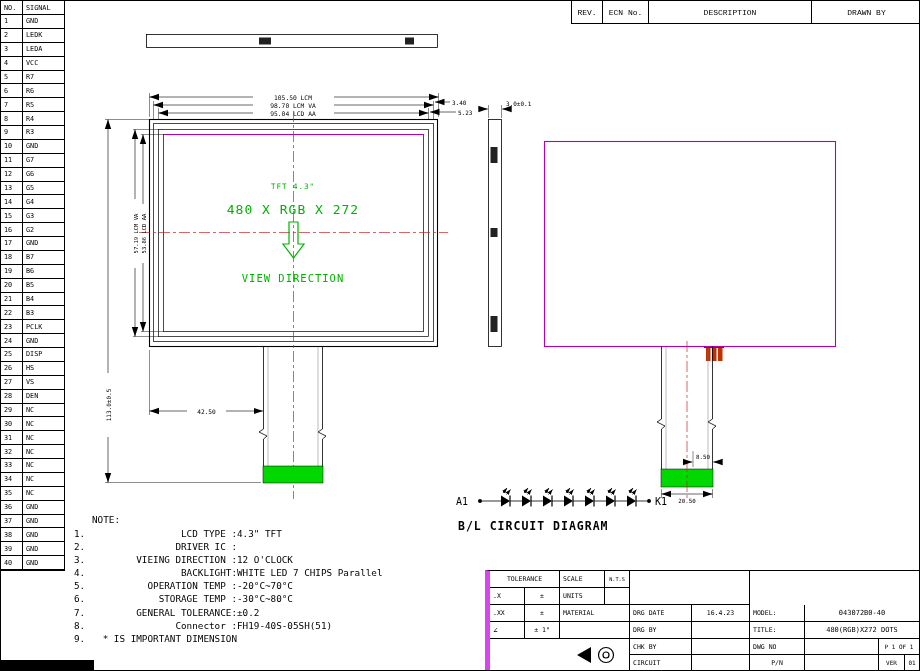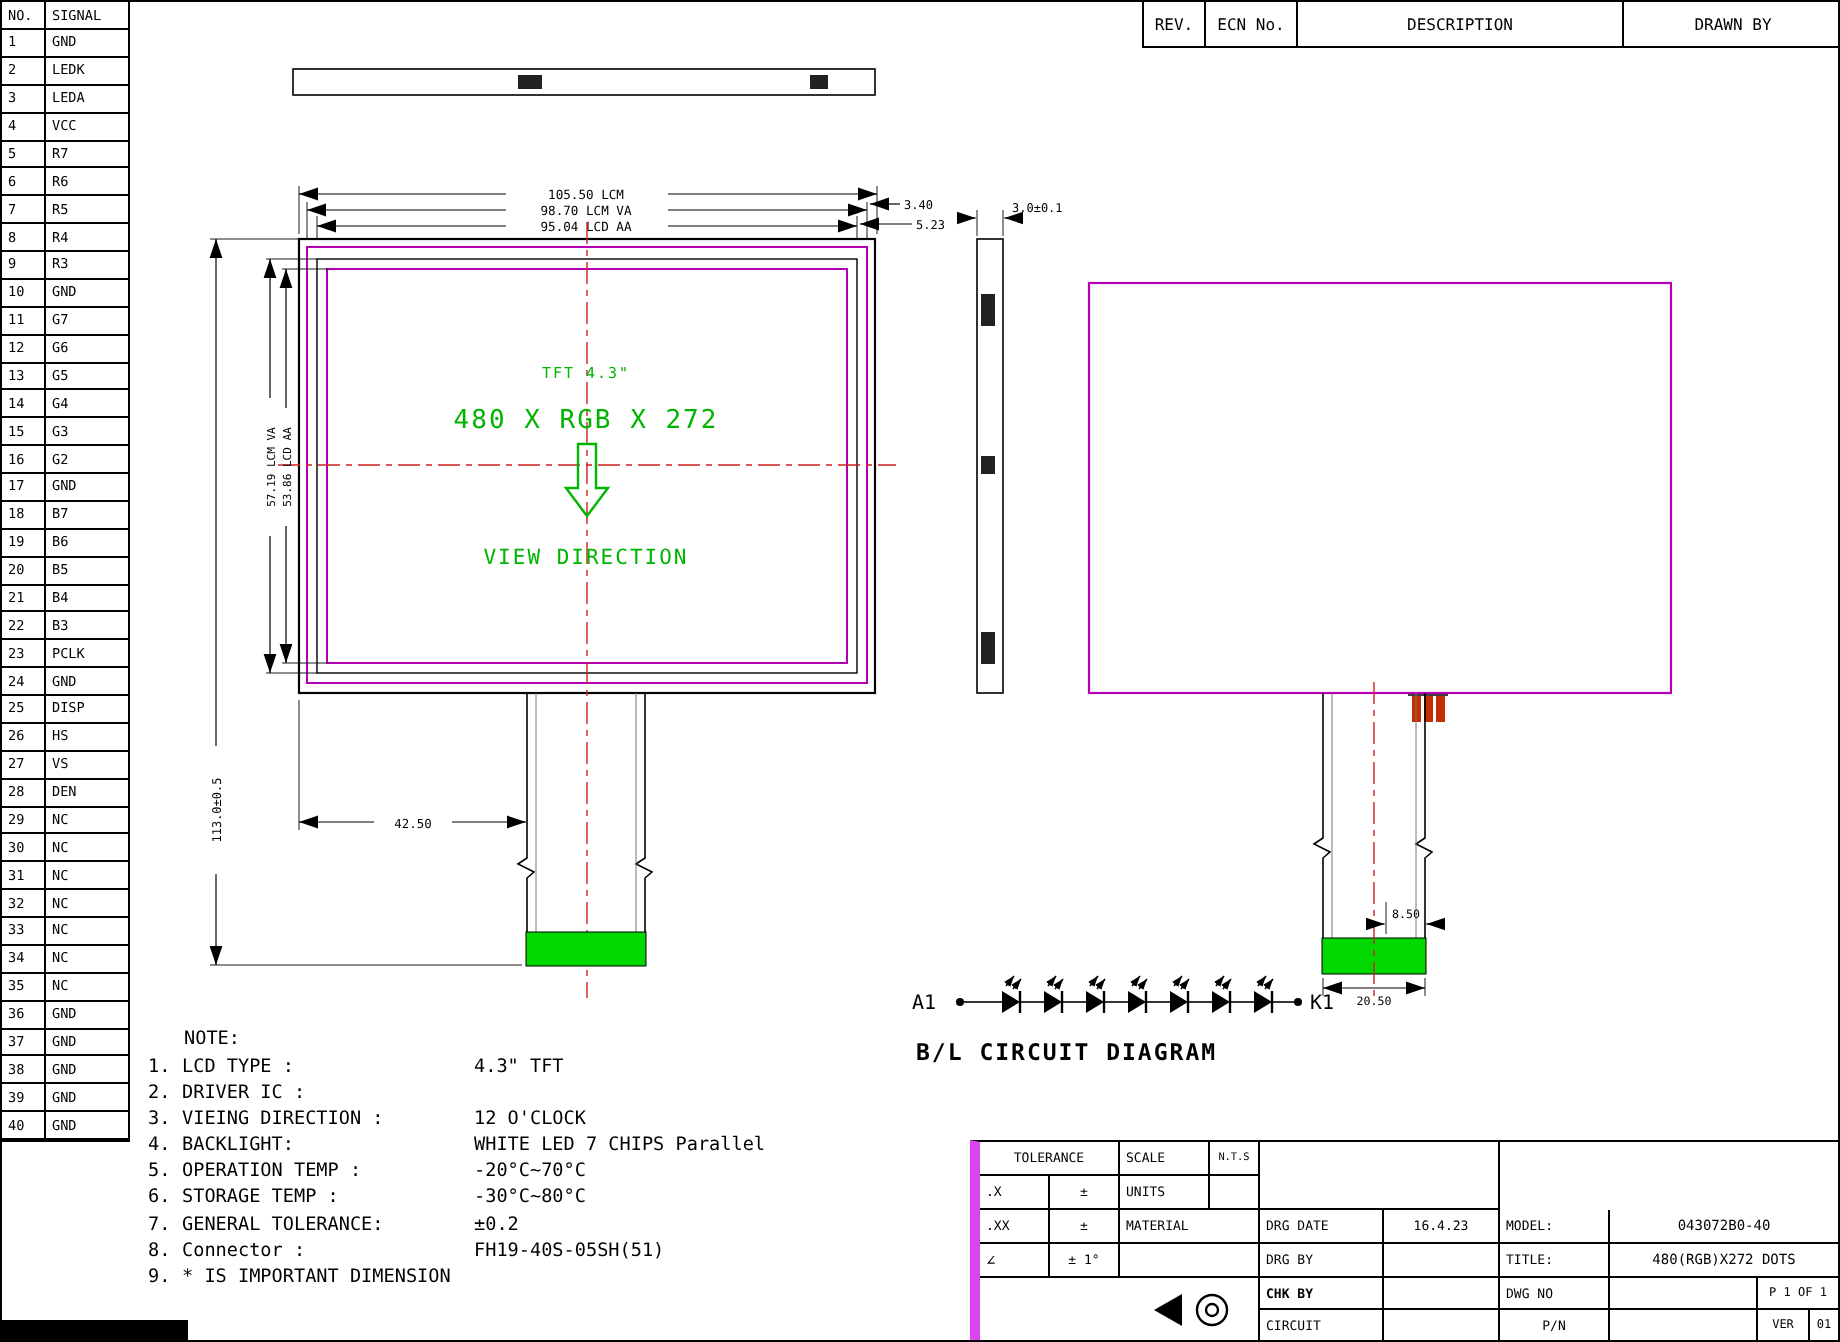--- a/index.html
+++ b/index.html
@@ -8,36 +8,36 @@
   
   .pin-table{position:absolute;left:0;top:0;width:63px;height:569px;display:grid;
              grid-template-columns:22px 1fr;grid-template-rows:14px repeat(40,1fr);
              border-right:1px solid #000;border-bottom:1px solid #000;background:#fff;z-index:3;}
   .pin-cell{border-bottom:1px solid #000;border-right:1px solid #000;font-size:6.8px;
             display:flex;align-items:center;padding-left:3px;box-sizing:border-box;overflow:hidden;white-space:nowrap;}
   .pin-cell.sig{border-right:none;}
   
   .ecn-table{position:absolute;left:570px;top:0;width:349px;height:22px;display:grid;
              grid-template-columns:31px 46px 163px 1fr;border-bottom:1px solid #000;border-left:1px solid #000;z-index:3;}
-  .ecn-cell{border-right:1px solid #000;font-size:8px;display:flex;align-items:center;justify-content:center;white-space:nowrap;}
+  .ecn-cell{border-right:1px solid #000;font-size:8px;display:flex;align-items:center;justify-content:center;white-space:nowrap;font-family:Liberation Mono, monospace;}
   .ecn-cell:last-child{border-right:none;}
   
   svg.drawing{position:absolute;left:0;top:0;z-index:1;}
   svg .ln{stroke:#000;stroke-width:0.8;fill:none;}
   svg .dim{stroke:#000;stroke-width:0.6;fill:none;}
   svg .ext{stroke:#000;stroke-width:0.45;fill:none;}
   svg .cl{stroke:#cc2222;stroke-width:0.7;fill:none;stroke-dasharray:11 3 3 3;}
   svg text{font-family:"DejaVu Sans Mono",monospace;fill:#000;}
   svg .gtxt{fill:#00b400;letter-spacing:1px;}
   
   .notes{position:absolute;left:73px;top:512px;font-size:9.3px;line-height:13.1px;white-space:nowrap;z-index:3;}
   .note-title{height:14px;padding-left:18px;}
   .note-row{display:flex;}
   .note-num{width:17px;}
-  .note-label{width:146px;}
+  .note-label{width:146px;text-align:right;}
   
   .title-block{position:absolute;left:484px;top:569px;width:435px;height:101px;display:grid;
                grid-template-columns:35px 35px 45px 25px 62px 58px 55px 74px 26px 1fr;
                grid-template-rows:17px 17px 17px 17px 16px 1fr;
                border-left:5px solid #d946ef;border-top:1px solid #000;background:#fff;box-sizing:border-box;z-index:3;}
   .tb-cell{border-right:1px solid #000;border-bottom:1px solid #000;display:flex;align-items:center;
            font-size:6.5px;padding:0 3px;box-sizing:border-box;overflow:hidden;white-space:nowrap;}
   .tb-center{justify-content:center;padding:0 1px;}
   .tb-company{font-family:"DejaVu Sans",sans-serif;font-weight:bold;font-size:12.5px;letter-spacing:1px;}
   .tb-val{font-size:7px;}
@@ -448,21 +448,21 @@
         <circle cx="31" cy="10" r="3" fill="none" stroke="#000" stroke-width="1.2"></circle>
       </svg>
     </div>
 
     <div class="tb-cell" style="grid-column:5/7;grid-row:1/3;"></div>
 
     <div class="tb-cell" style="grid-column:5;grid-row:3;">DRG DATE</div>
     <div class="tb-cell tb-center" style="grid-column:6;grid-row:3;">16.4.23</div>
     <div class="tb-cell" style="grid-column:5;grid-row:4;">DRG BY</div>
     <div class="tb-cell" style="grid-column:6;grid-row:4;"></div>
-    <div class="tb-cell" style="grid-column:5;grid-row:5;font-weight:bold;">CHK BY</div>
+    <div class="tb-cell" style="grid-column:5;grid-row:5;">CHK BY</div>
     <div class="tb-cell" style="grid-column:6;grid-row:5;"></div>
     <div class="tb-cell" style="grid-column:5;grid-row:6;">CIRCUIT</div>
     <div class="tb-cell" style="grid-column:6;grid-row:6;"></div>
 
 
     <div class="tb-cell" style="grid-column:7;grid-row:3;">MODEL:</div>
     <div class="tb-cell tb-center tb-val" style="grid-column:8/11;grid-row:3;">043072B0-40</div>
     <div class="tb-cell" style="grid-column:7;grid-row:4;">TITLE:</div>
     <div class="tb-cell tb-center tb-val" style="grid-column:8/11;grid-row:4;">480(RGB)X272 DOTS</div>
 

